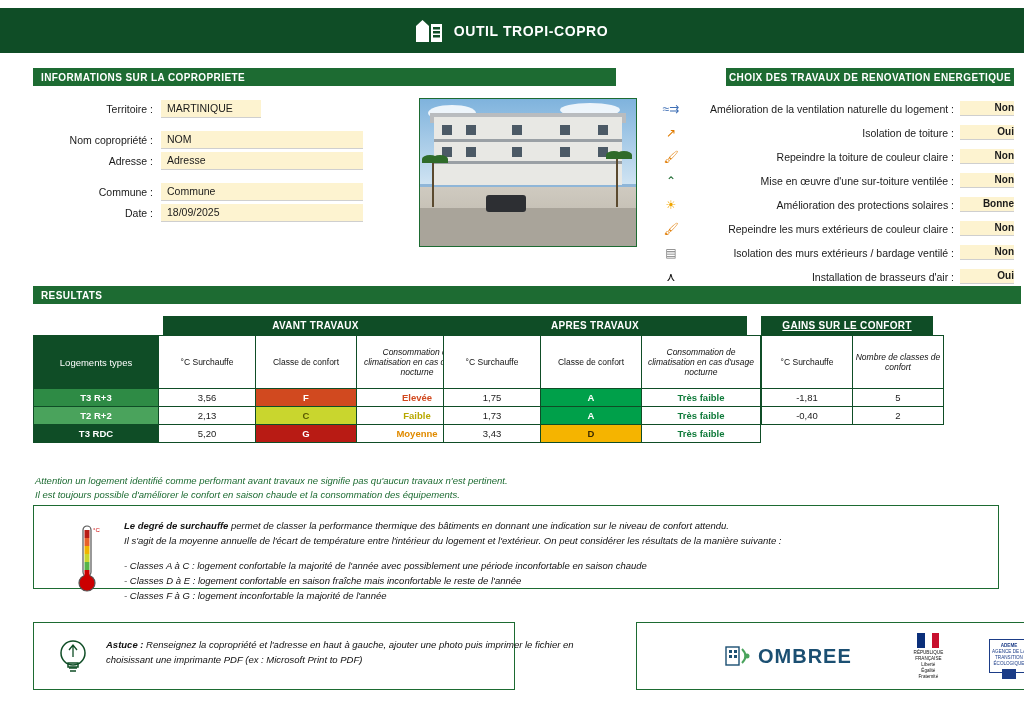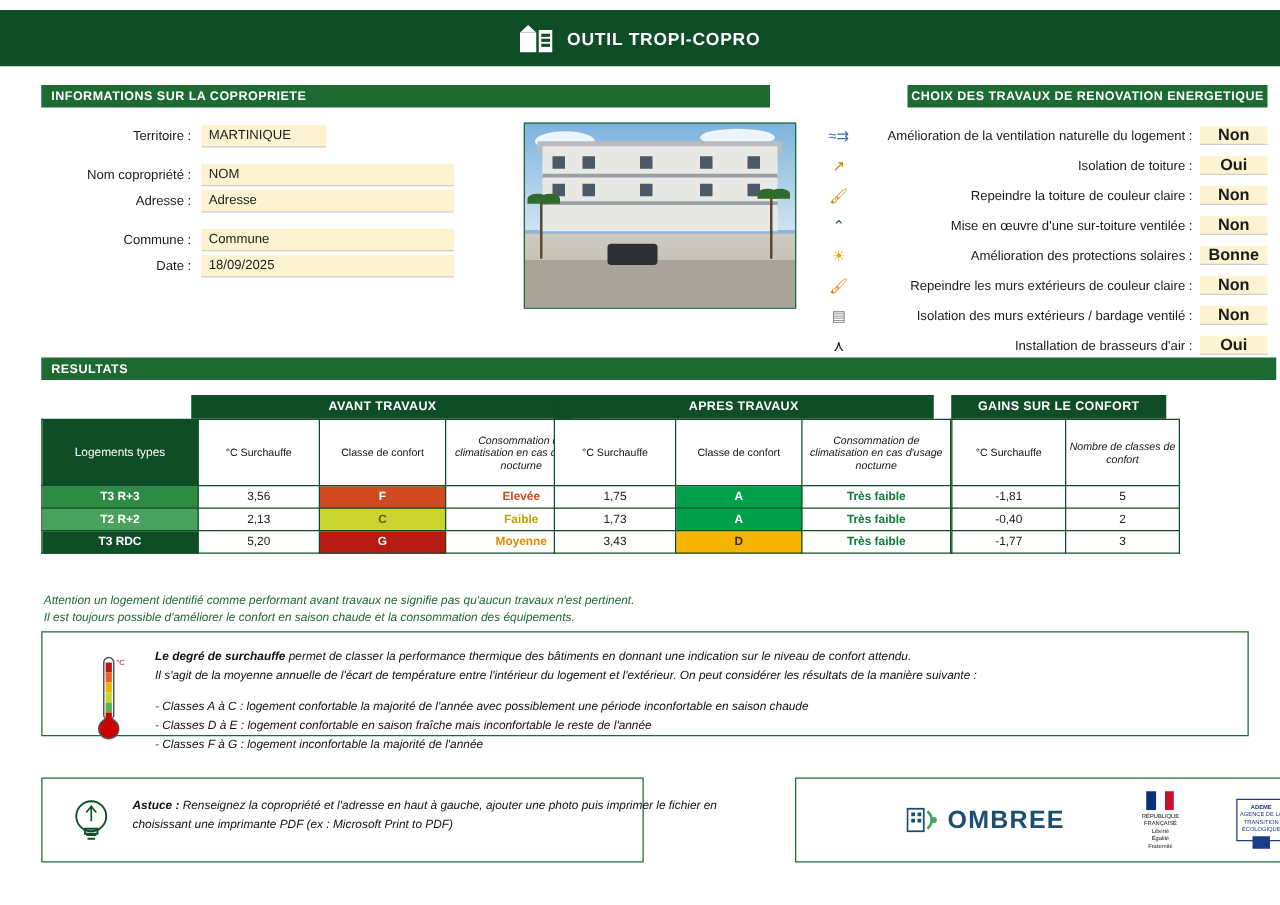--- a/index.html
+++ b/index.html
@@ -60,21 +60,21 @@
   .frond{position:absolute;width:16px;height:8px;background:#2f6b2a;border-radius:50% 50% 0 0;}
 
   
   .trav-bar{position:absolute;left:726px;top:68px;width:288px;height:18px;}
   .trav-list{position:absolute;left:660px;top:100px;width:354px;}
   .trav-row{display:flex;align-items:center;height:17px;margin-bottom:7px;}
   .trav-row .ic{width:22px;text-align:center;font-size:12px;}
   .trav-row .txt{flex:1;text-align:right;padding-right:6px;font-size:10.5px;color:#1a1a1a;}
   .trav-row .ans{
     width:54px;background:#fdf3d0;border-bottom:1px solid #cfcfcf;
-    text-align:center;font-size:13px;font-weight:bold;color:#1a1a1a;height:14px;line-height:14px;
+    text-align:right;font-size:10px;font-weight:bold;color:#1a1a1a;height:14px;line-height:14px;
   }
 
   
   .res-bar{position:absolute;left:33px;top:286px;width:980px;height:18px;}
 
   .tbl-wrap{position:absolute;top:316px;}
   .grp-head{
     background:#0f4d26;color:#fff;font-size:10px;font-weight:bold;
     text-align:center;height:19px;line-height:19px;letter-spacing:.3px;
   }
@@ -255,21 +255,21 @@
     <div class="trav-row">
       <div class="ic" style="color:#111;">⋏</div>
       <div class="txt">Installation de brasseurs d'air :</div>
       <div class="ans">Oui</div>
     </div>
   </div>
 
   <div class="bar left res-bar">RESULTATS</div>
 
   <div class="tbl-wrap" style="left:33px;">
-    <div style="display:flex;">
+    <div style="display:flex;justify-content:center;">
       <div style="width:120px;"></div>
       <div class="grp-head" style="width:306px;">AVANT TRAVAUX</div>
     </div>
     <table class="t">
       <tbody>
           <tr>
         <th class="col b" style="width:120px;background:#0f4d26;color:#fff;font-size:9.5px;">Logements types</th>
         <th class="col b" style="width:92px;">°C Surchauffe</th>
         <th class="col b" style="width:96px;">Classe de confort</th>
         <th class="col" style="width:116px;">Consommation de climatisation en cas d'usage nocturne</th>
@@ -318,38 +318,34 @@
       <tr>
         <td class="cell">3,43</td>
         <td class="cell cls D">D</td>
         <td class="cell conso tf">Très faible</td>
       </tr>
     </tbody>
       </table>
   </div>
 
   <div class="tbl-wrap" style="left:761px;">
-    <div class="grp-head" style="width:172px;">GAINS SUR LE CONFORT</div>
+    <div class="grp-head" style="width:172px;text-decoration:underline;">GAINS SUR LE CONFORT</div>
     <table class="t">
       <tbody>
           <tr>
         <th class="col b" style="width:86px;">°C Surchauffe</th>
         <th class="col" style="width:86px;">Nombre de classes de confort</th>
       </tr>
       <tr>
         <td class="cell">-1,81</td>
         <td class="cell">5</td>
       </tr>
       <tr>
         <td class="cell">-0,40</td>
         <td class="cell">2</td>
-      </tr>
-      <tr>
-        <td class="cell">-1,77</td>
-        <td class="cell">3</td>
       </tr>
     </tbody>
       </table>
   </div>
 
   <div class="note-ital">
     <div>Attention un logement identifié comme performant avant travaux ne signifie pas qu'aucun travaux n'est pertinent.</div>
     <div>Il est toujours possible d'améliorer le confort en saison chaude et la consommation des équipements.</div>
   </div>
 

